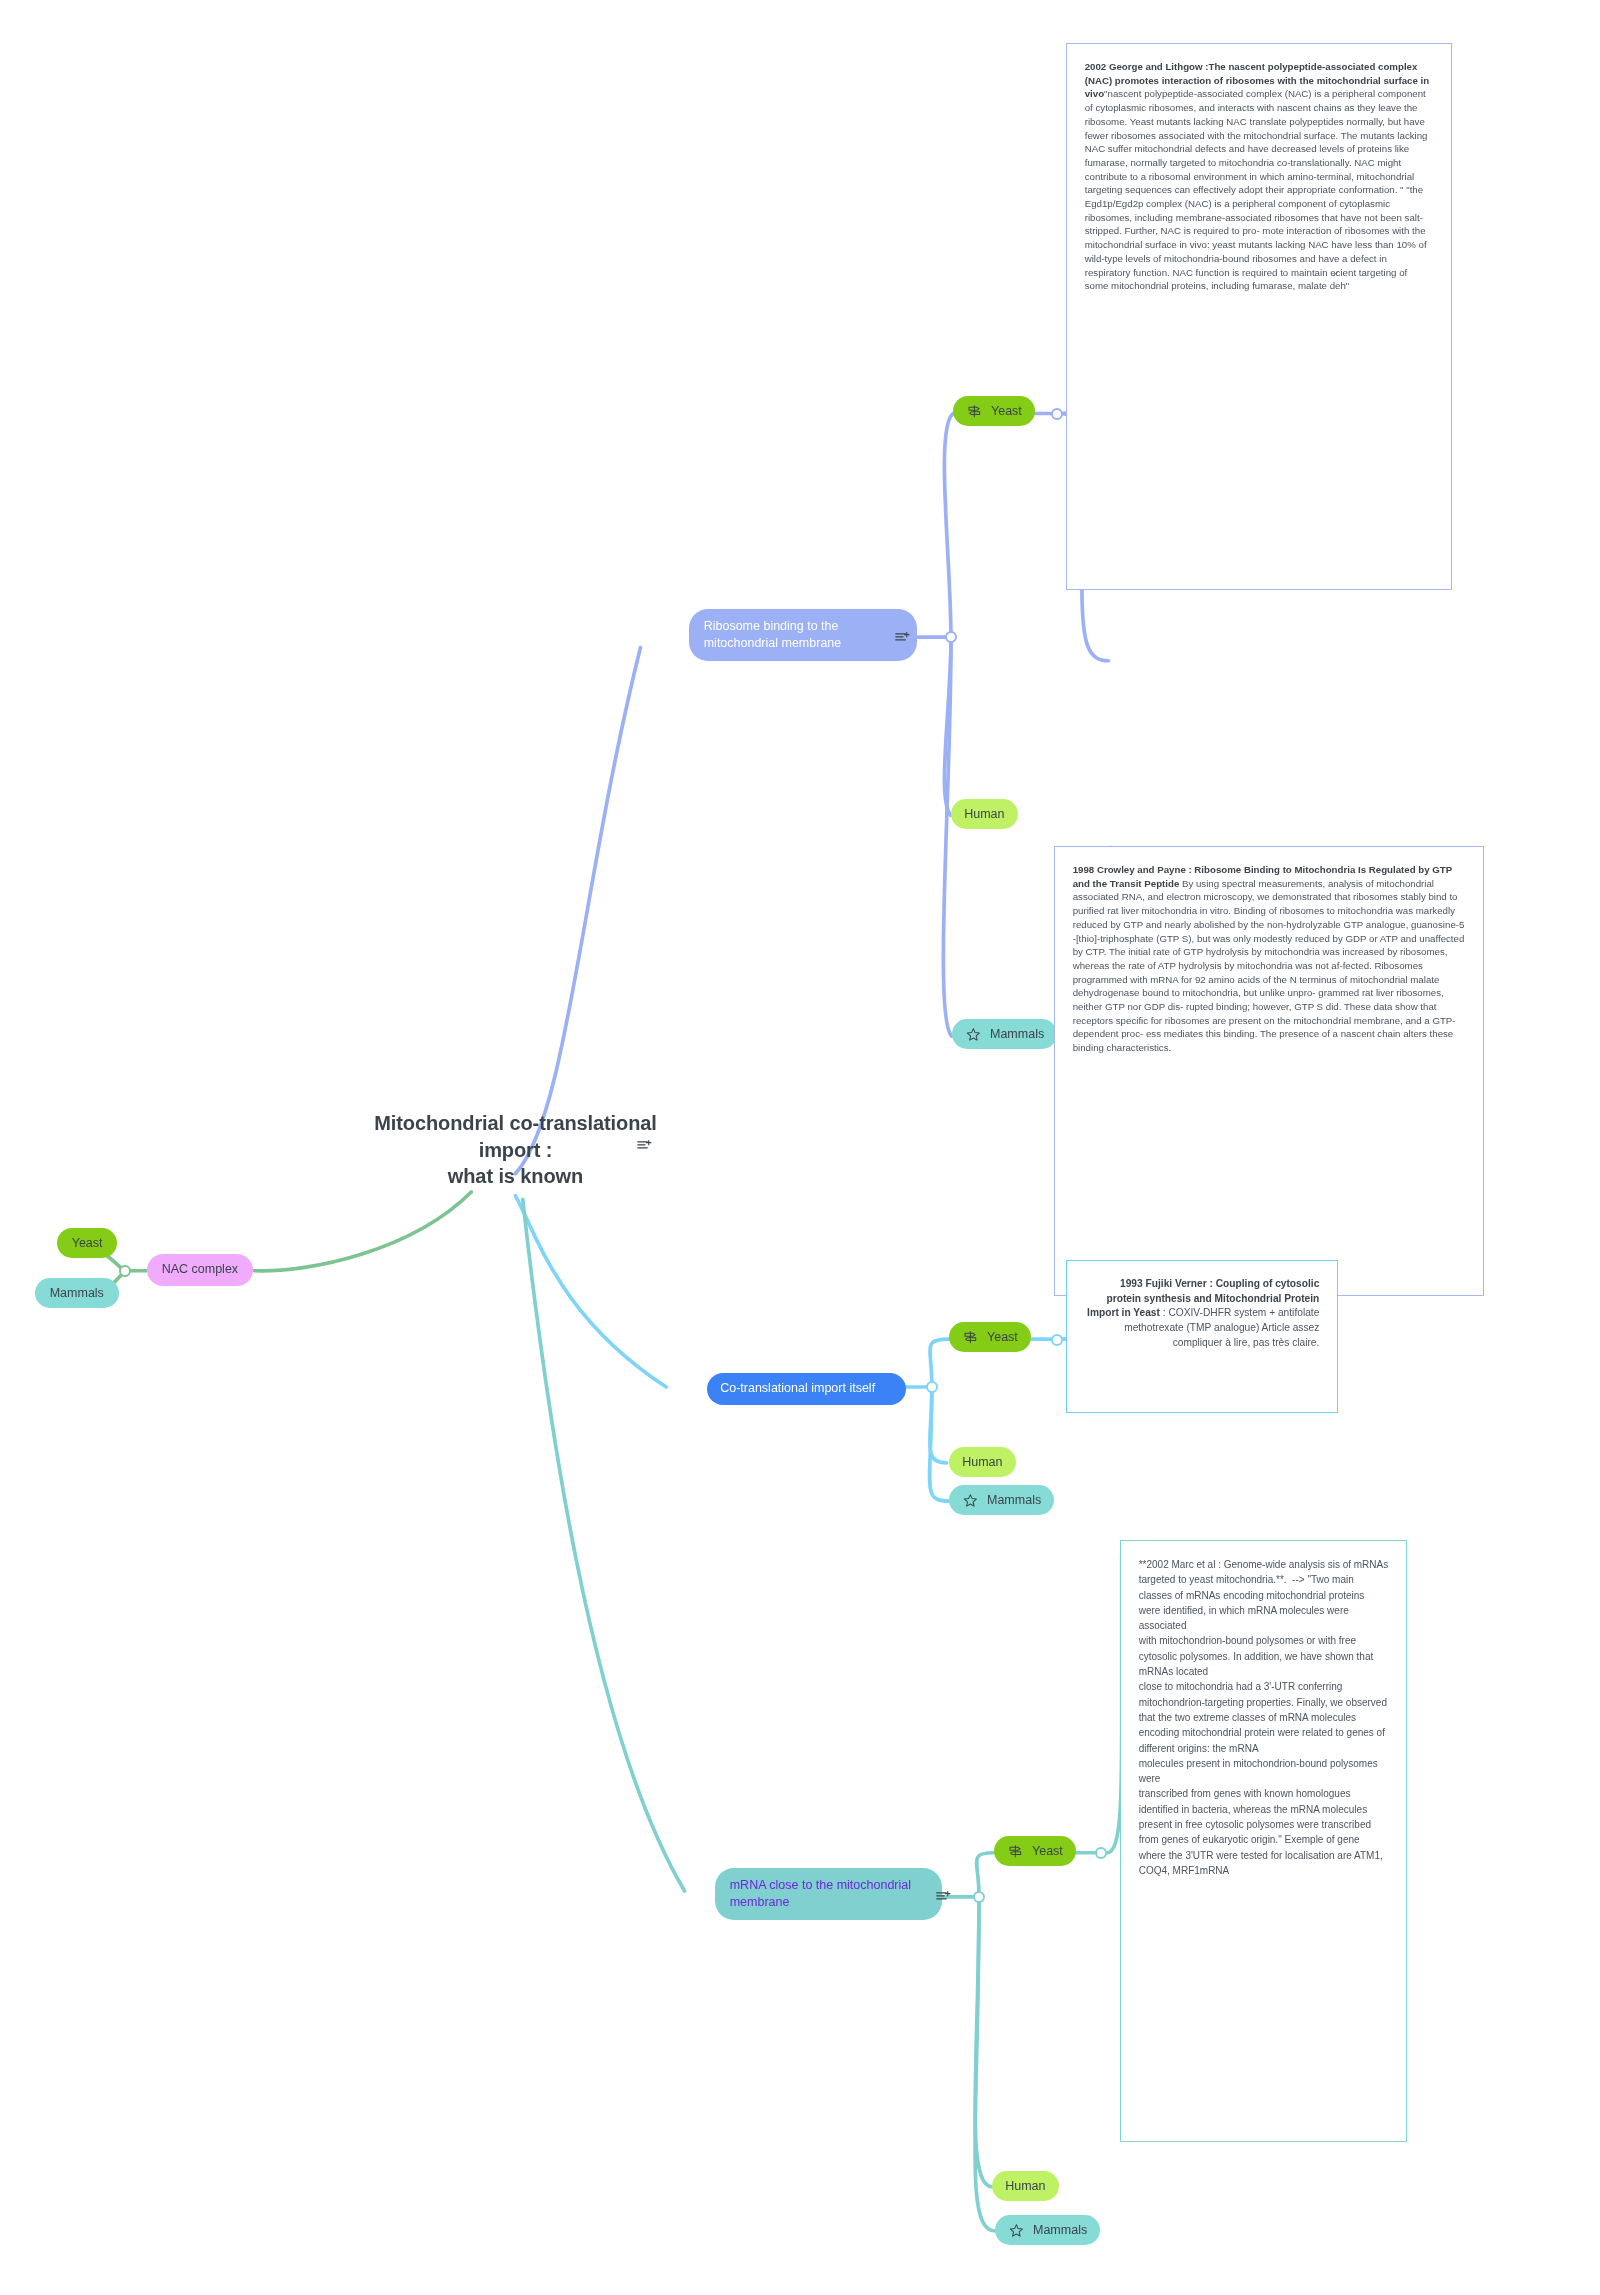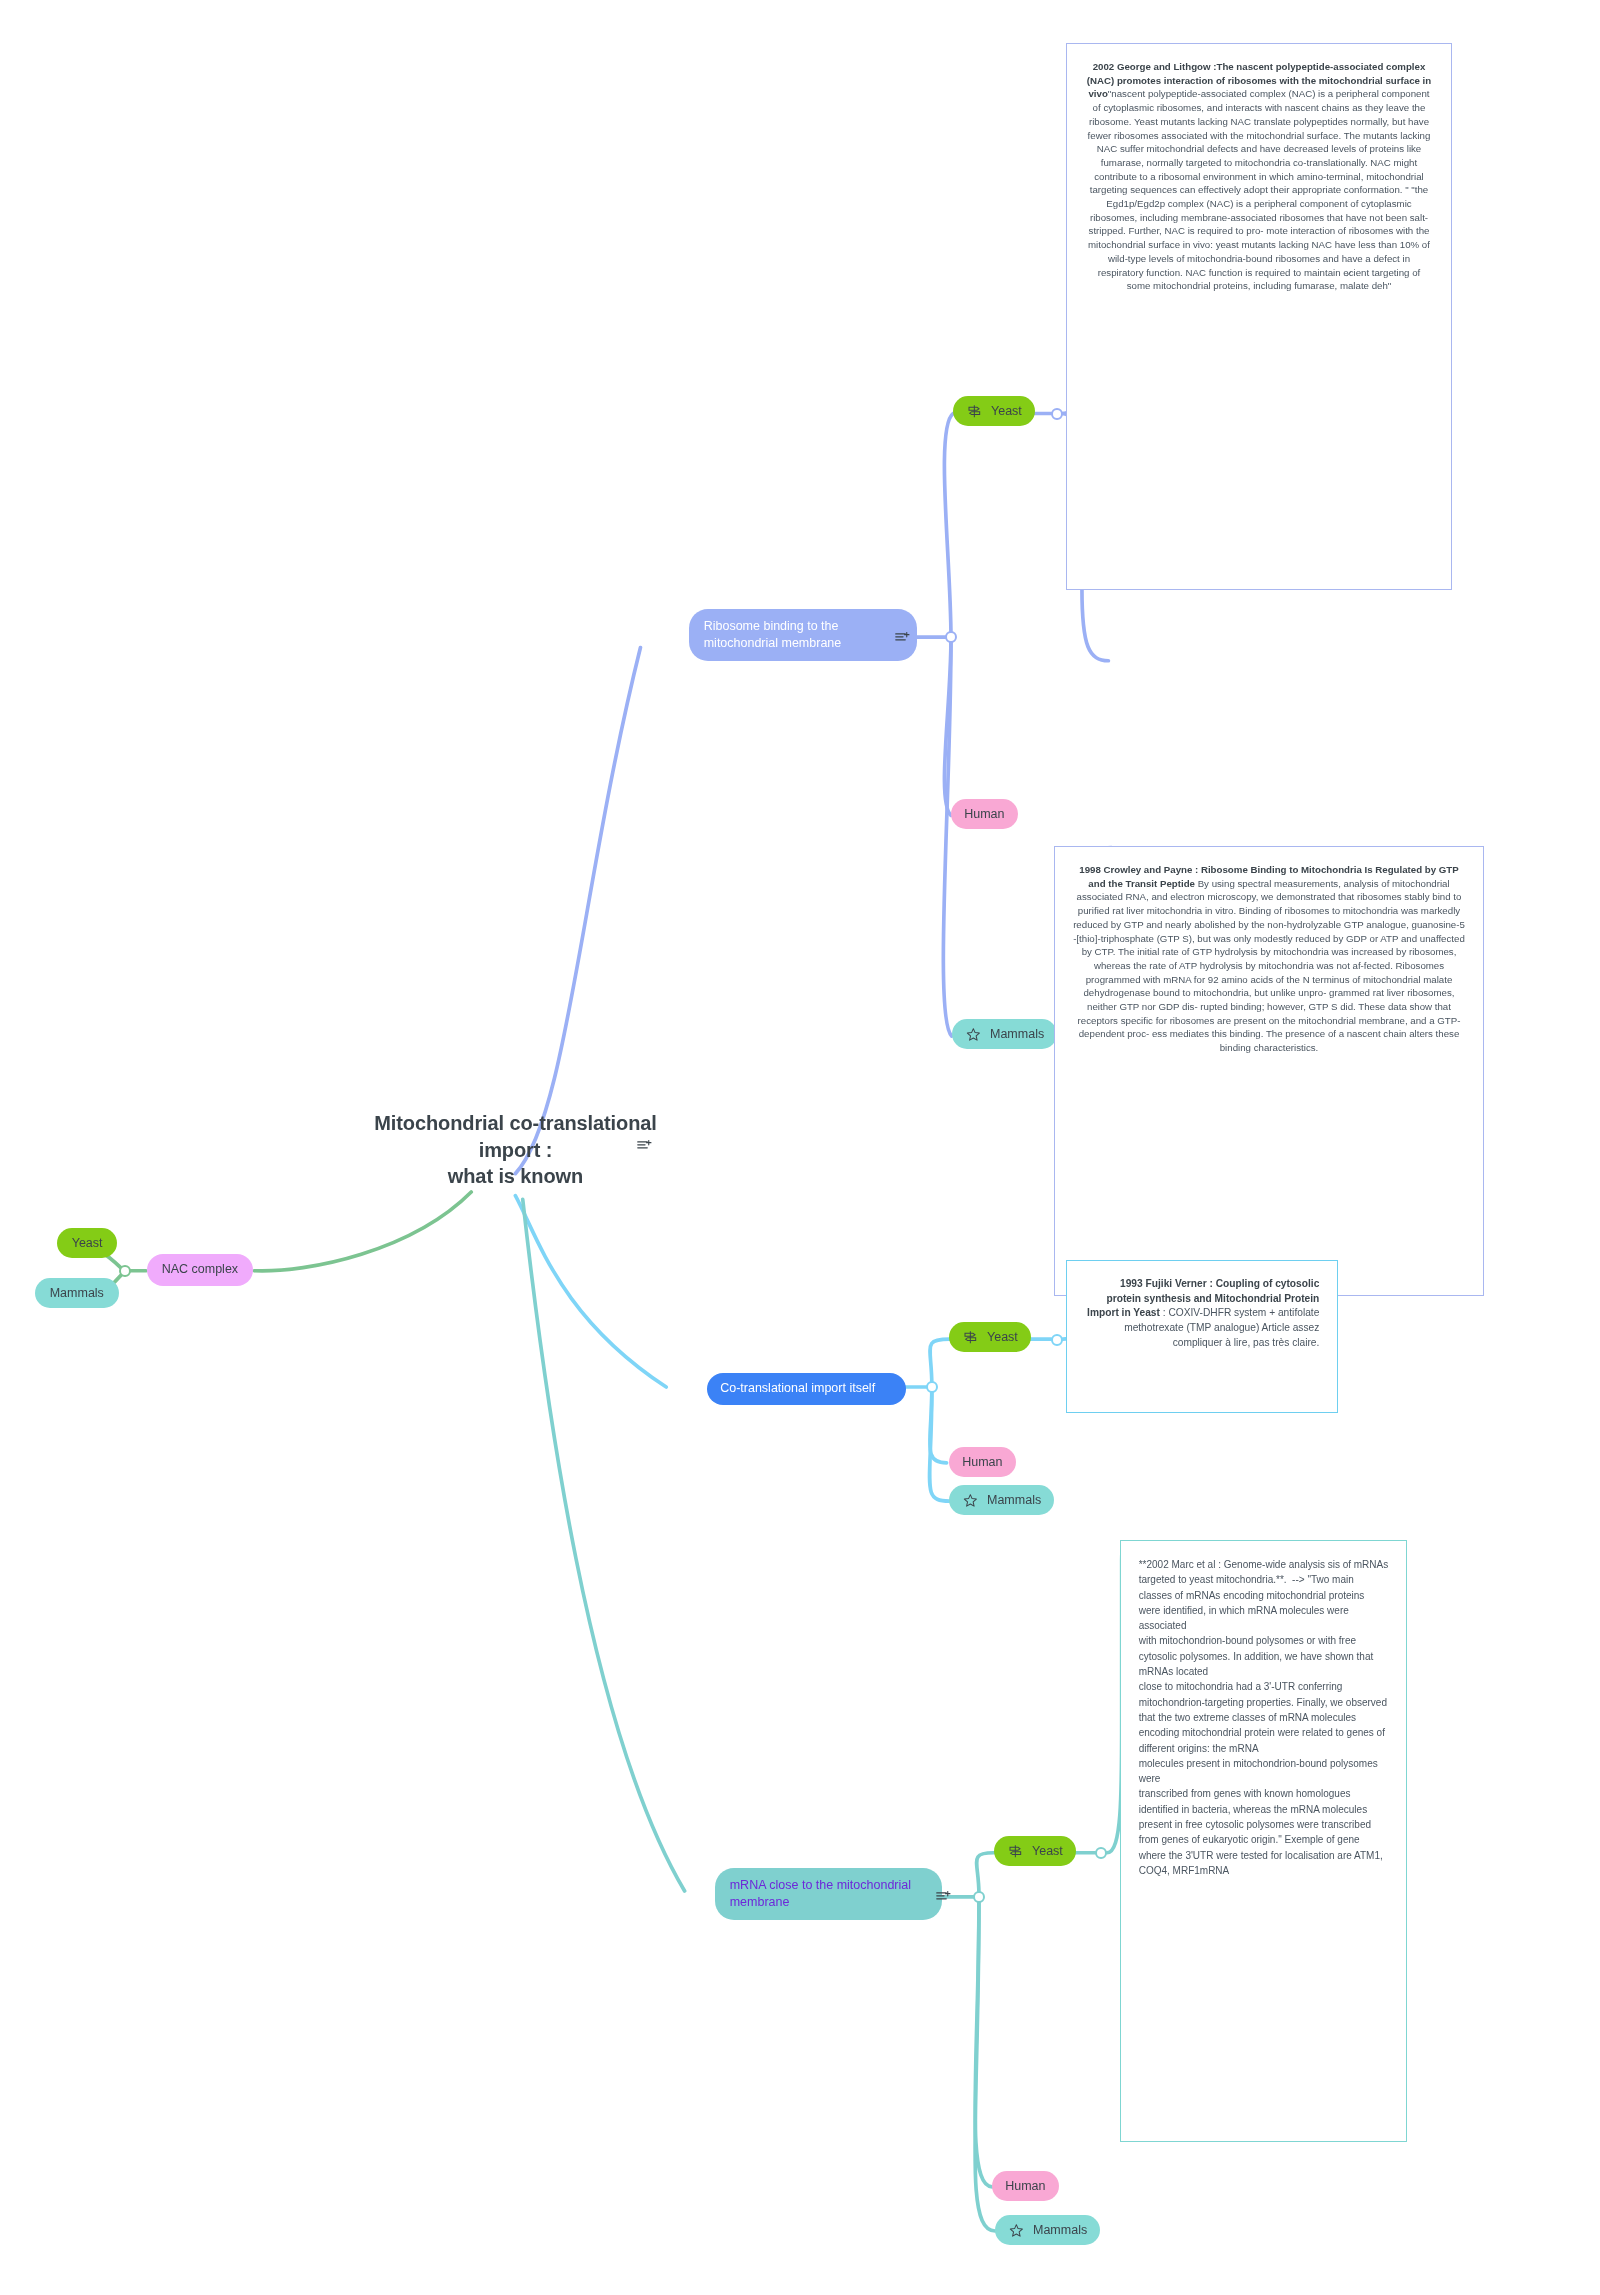--- a/index.html
+++ b/index.html
@@ -55,41 +55,41 @@
     display: inline-flex;
     align-items: center;
     justify-content: center;
     width: 16px;
     height: 16px;
     margin-right: 8.8px;
     flex: 0 0 auto;
   }
 
   .pill-green   { background: #84cc16; color: #3b444b; }
-  .pill-pink    { background: #f9a8d4; color: #3b444b; }
+  .pill-pink    { background: #bef264; color: #3b444b; }
   .pill-teal    { background: #86dbd6; color: #3b444b; }
   .pill-purple  { background: #f0abfc; color: #3b444b; }
   .pill-blueper { background: #9bb0f5; color: #ffffff; }
   .pill-sky     { background: #3b82f6; color: #ffffff; }
   .pill-mint    { background: #7fd0cf; color: #6d28d9; }
 
   
   .note {
     position: absolute;
     box-sizing: border-box;
     background: #ffffff;
     padding: 16px 17.7px;
     font-size: 9.7px;
     line-height: 13.7px;
     color: #4a5560;
     overflow: hidden;
   }
   .note .nb { font-weight: bold; color: #3b444b; }
   .note .ntxt { white-space: pre-wrap; }
-  .note-periwinkle { border: 1.1px solid #a9b7f0; text-align: center; }
+  .note-periwinkle { border: 1.1px solid #a9b7f0; }
   .note-sky        { border: 1.1px solid #6ecff0; text-align: right; }
   .note-mint       { border: 1.1px solid #7fd6d2; }
 
   
   .noteicon {
     position: absolute;
     width: 14.7px;
     height: 13.2px;
   }
 

